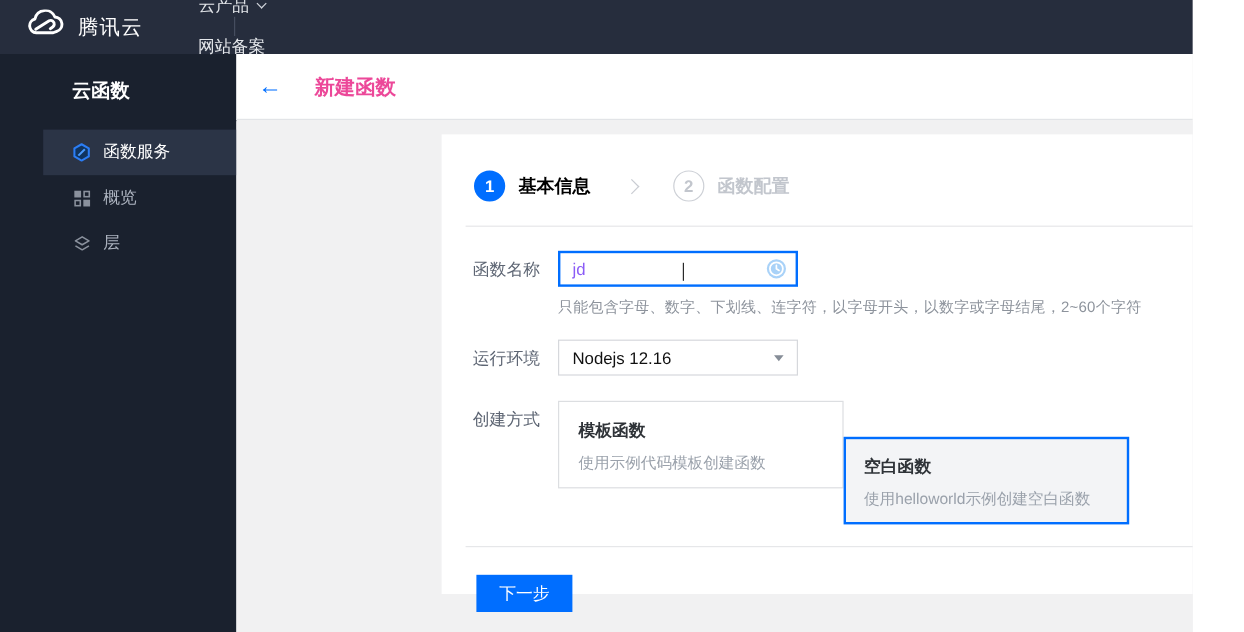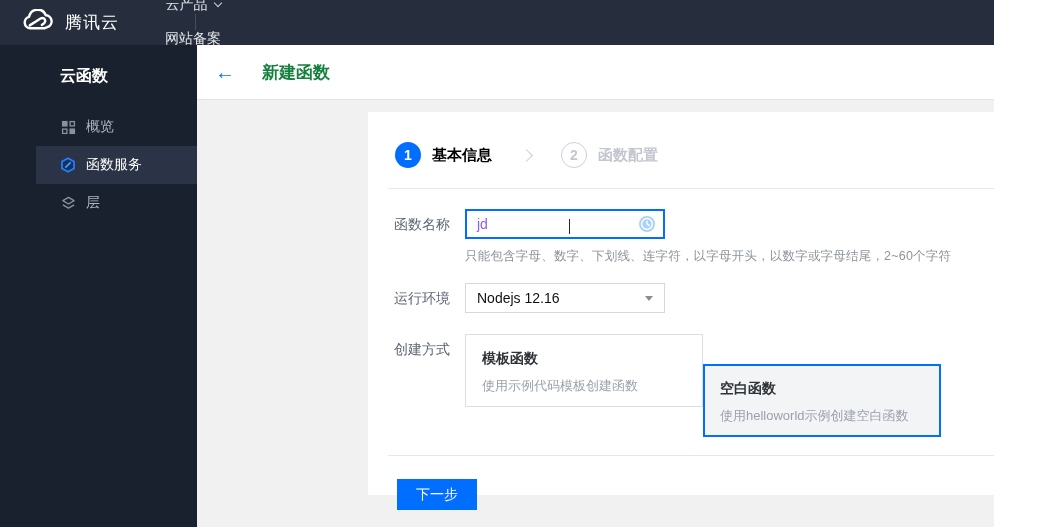--- a/index.html
+++ b/index.html
@@ -25,21 +25,21 @@
   .sidebar-menu { margin-top:21px; }
   .side-item { height:38px; display:flex; align-items:center; padding-left:24px;
                color:#aeb5c1; font-size:14px; cursor:pointer; }
   .side-item .side-icon { width:16px; height:16px; margin-right:10px; display:flex; align-items:center; justify-content:center; }
   .side-item.active { background:#2b3446; color:#ffffff; }
 
   
   .main-header { position:absolute; top:45px; left:197px; right:0; height:55px; background:#ffffff;
                  border-bottom:1px solid #e2e4e7; display:flex; align-items:center; padding-left:18px; }
   .back-arrow { color:#006eff; font-size:20px; line-height:1; cursor:pointer; }
-  .page-title { font-size:17px; font-weight:700; color:#15803d; margin-left:27px; }
+  .page-title { font-size:17px; font-weight:700; color:#ec4899; margin-left:27px; }
 
   
   .content { position:absolute; top:101px; left:197px; right:0; bottom:0; background:#f1f1f2; }
   .card { position:absolute; left:171px; top:11px; right:0; height:383px; background:#ffffff; }
 
   .steps { display:flex; align-items:center; padding:30px 0 0 27px; }
   .step-circle { width:26px; height:26px; border-radius:50%; display:flex; align-items:center;
                  justify-content:center; font-size:14px; font-weight:700; }
   .step-circle.active { background:#006eff; color:#fff; }
   .step-circle.inactive { background:transparent; border:1px solid #cdd0d6; color:#c2c6cd; }
@@ -102,41 +102,41 @@
       </span>
       <span class="topnav-divider"></span>
       <span class="topnav-item">网站备案</span>
       <span class="topnav-plus">+</span>
     </div>
   </div>
 
   <div class="sidebar">
     <div class="sidebar-title">云函数</div>
     <div class="sidebar-menu">
+
+      <div class="side-item active">
+        <span class="side-icon">
+          <svg width="16" height="16" viewBox="0 0 16 16">
+            <polygon points="8,1.2 14,4.6 14,11.4 8,14.8 2,11.4 2,4.6" fill="#10345f" stroke="#2b7df5" stroke-width="1.7" stroke-linejoin="round"></polygon>
+            <line x1="5.3" y1="10.7" x2="10.7" y2="5.3" stroke="#4a9bff" stroke-width="1.7"></line>
+          </svg>
+        </span>
+        <span>函数服务</span>
+      </div>
 
       <div class="side-item">
         <span class="side-icon">
           <svg width="15" height="15" viewBox="0 0 16 16">
             <rect x="1" y="1" width="6" height="6" fill="#8a919d"></rect>
             <rect x="9.7" y="1.7" width="4.6" height="4.6" fill="none" stroke="#8a919d" stroke-width="1.4"></rect>
             <rect x="1.7" y="9.7" width="4.6" height="4.6" fill="none" stroke="#8a919d" stroke-width="1.4"></rect>
             <rect x="9" y="9" width="6" height="6" fill="#8a919d"></rect>
           </svg>
         </span>
         <span>概览</span>
-      </div>
-
-      <div class="side-item active">
-        <span class="side-icon">
-          <svg width="16" height="16" viewBox="0 0 16 16">
-            <polygon points="8,1.2 14,4.6 14,11.4 8,14.8 2,11.4 2,4.6" fill="#10345f" stroke="#2b7df5" stroke-width="1.7" stroke-linejoin="round"></polygon>
-            <line x1="5.3" y1="10.7" x2="10.7" y2="5.3" stroke="#4a9bff" stroke-width="1.7"></line>
-          </svg>
-        </span>
-        <span>函数服务</span>
       </div>
 
       <div class="side-item">
         <span class="side-icon">
           <svg width="15" height="15" viewBox="0 0 16 16">
             <path d="M8 1.5 L14 5 8 8.5 2 5 Z" fill="none" stroke="#8a919d" stroke-width="1.4" stroke-linejoin="round"></path>
             <path d="M2 9.5 L8 13 14 9.5" fill="none" stroke="#8a919d" stroke-width="1.4" stroke-linejoin="round"></path>
           </svg>
         </span>
         <span>层</span>

